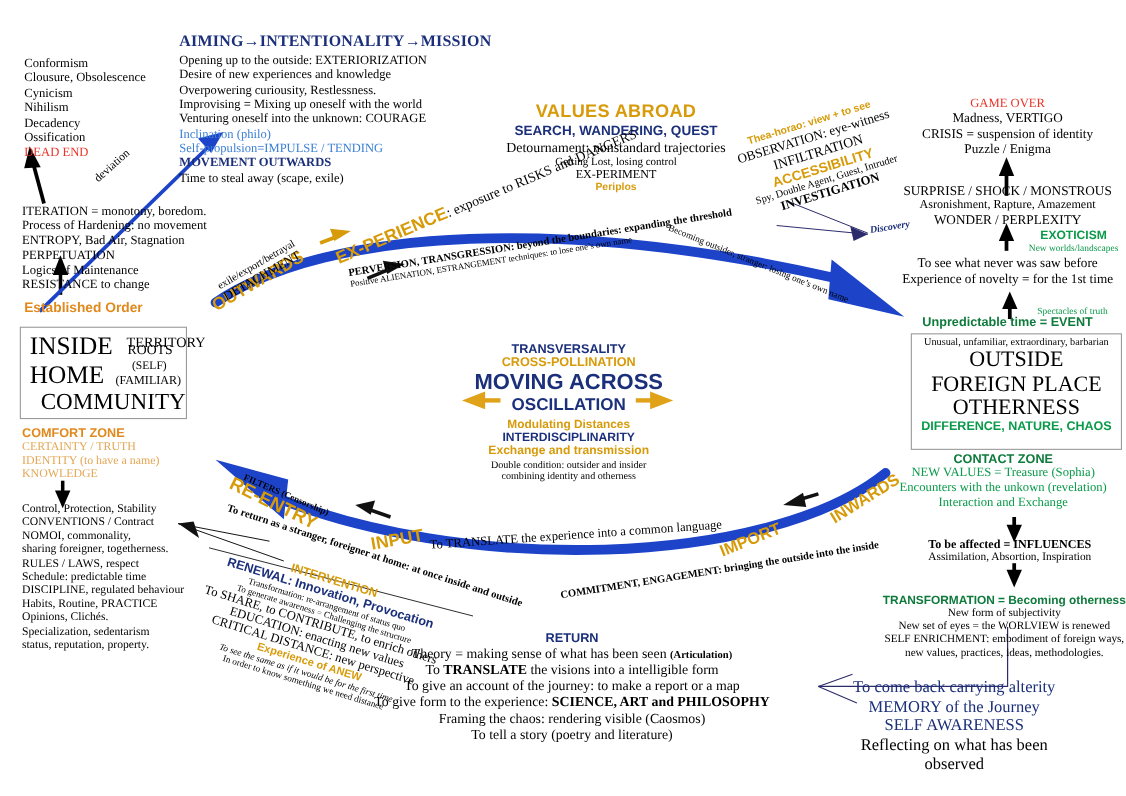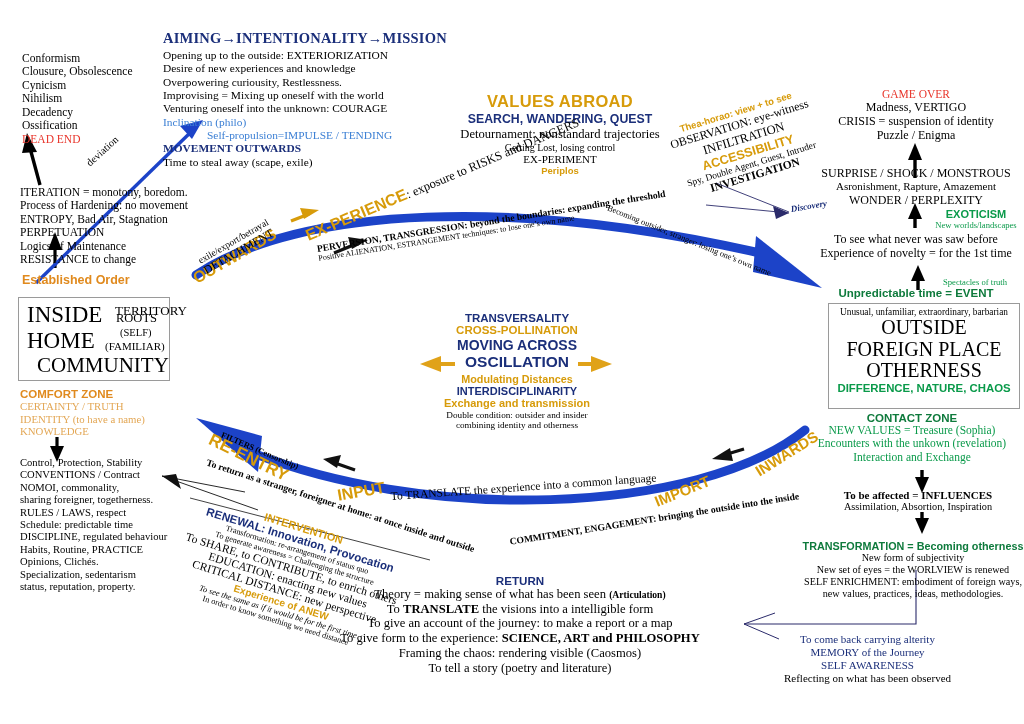--- a/index.html
+++ b/index.html
@@ -168,21 +168,21 @@
   <div class="navy b nowrap" style="font-size:14.5px;letter-spacing:.2px;">
     <span>AIMING</span><span>→</span><span>INTENTIONALITY</span><span>→</span><span>MISSION</span>
   </div>
   <div class="lines" style="font-size:11.4px;margin-top:2px;">
     <div>Opening up to the outside: EXTERIORIZATION</div>
     <div>Desire of new experiences and knowledge</div>
     <div>Overpowering curiousity, Restlessness.</div>
     <div>Improvising = Mixing up oneself with the world</div>
     <div>Venturing oneself into the unknown: COURAGE</div>
     <div style="color:#3b7fd4;">Inclination (philo)</div>
-    <div style="color:#3b7fd4;margin-left:44px;">Self-propulsion=IMPULSE / TENDING</div>
+    <div style="color:#3b7fd4;">Self-propulsion=IMPULSE / TENDING</div>
     <div class="navy b">MOVEMENT OUTWARDS</div>
     <div>Time to steal away (scape, exile)</div>
   </div>
 </div>
 
 <div class="abs box" style="left:18px;top:297px;width:150px;height:82px;">
   <div class="abs" style="left:8px;top:4px;font-size:23px;">INSIDE</div>
   <div class="abs" style="left:8px;top:30px;font-size:23px;">HOME</div>
   <div class="abs" style="left:18px;top:55px;font-size:21px;">COMMUNITY</div>
   <div class="abs" style="left:96px;top:5px;font-size:13px;">TERRITORY</div>
@@ -312,21 +312,21 @@
     <div>New form of subjectivity</div>
     <div>New set of eyes = the WORLVIEW is renewed</div>
     <div>SELF ENRICHMENT: embodiment of foreign ways,</div>
     <div>new values, practices,  ideas,  methodologies.</div>
   </div>
 </div>
 
 <div class="abs c" style="left:424px;top:312px;width:186px;">
   <div class="navy b sans" style="font-size:11.5px;">TRANSVERSALITY</div>
   <div class="gold b sans" style="font-size:11.5px;">CROSS-POLLINATION</div>
-  <div class="navy b sans" style="font-size:14px;margin-top:1px;">MOVING ACROSS</div>
+  <div class="navy b sans" style="font-size:20px;margin-top:1px;">MOVING ACROSS</div>
   <div class="navy b sans" style="font-size:15.5px;">OSCILLATION</div>
   <div class="gold b sans" style="font-size:10.8px;margin-top:2px;">Modulating Distances</div>
   <div class="navy b sans" style="font-size:11px;">INTERDISCIPLINARITY</div>
   <div class="gold b sans" style="font-size:11px;">Exchange and transmission</div>
   <div style="font-size:9.2px;margin-top:1px;">Double condition: outsider and insider</div>
   <div style="font-size:9.2px;">combining identity and otherness</div>
 </div>
 
 <div class="abs rot" style="left:226px;top:424px;transform:rotate(23deg);">
   <span class="b" style="font-size:8.4px;">FILTERS (Censorship)</span>
@@ -379,18 +379,18 @@
     </div>
     <div>To give an account of the journey: to make a report or a map</div>
     <div>
       <span>To give form to the experience: </span><span class="b">SCIENCE, ART and PHILOSOPHY</span>
     </div>
     <div>Framing the chaos: rendering visible (Caosmos)</div>
     <div>To tell a story (poetry and literature)</div>
   </div>
 </div>
 
-<div class="abs c lines" style="left:760px;top:617px;width:215px;font-size:11px;color:#1b2f7a;margin-top:16px;">
+<div class="abs c lines" style="left:760px;top:617px;width:215px;font-size:15px;color:#1b2f7a;">
   <div>To come back carrying alterity</div>
   <div>MEMORY of the Journey</div>
   <div>SELF AWARENESS</div>
   <div style="color:#000;">Reflecting on what has been observed</div>
 </div>
 
 </body></html>

